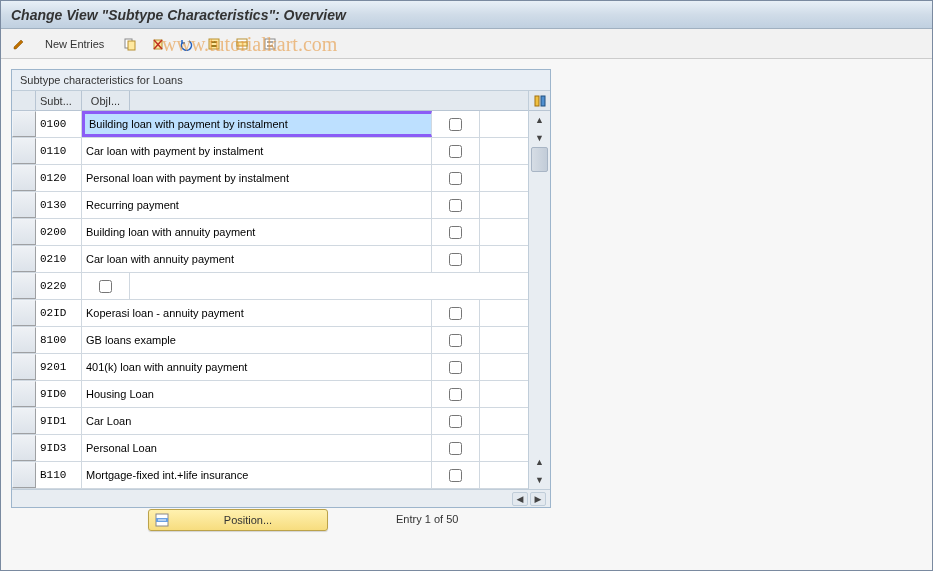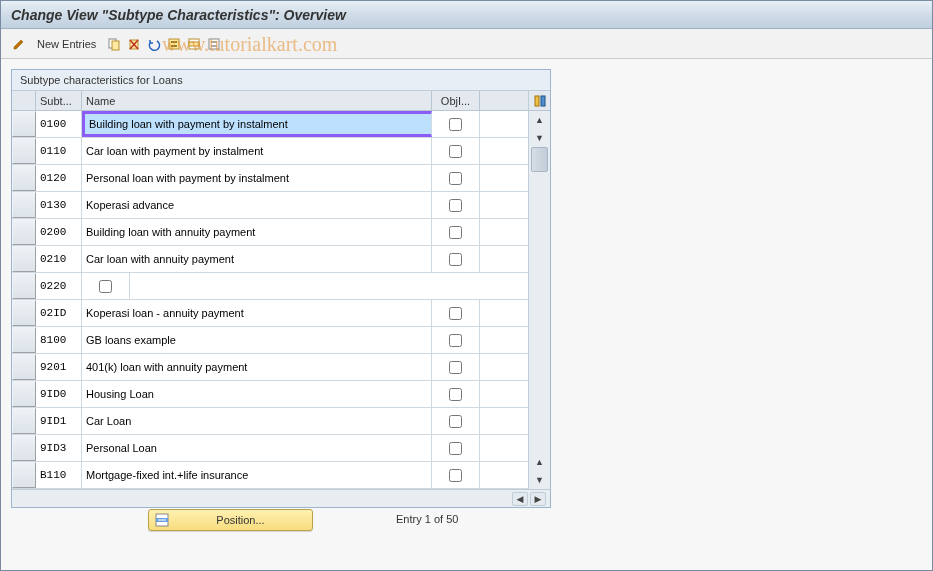--- a/index.html
+++ b/index.html
@@ -30,21 +30,21 @@
       font-size: 14px;
       color: #333;
     }
     .toolbar {
       background: #f2f2f2;
       border-bottom: 1px solid #ccc;
       height: 30px;
       display: flex;
       align-items: center;
       padding: 0 8px;
-      gap: 0;
+      gap: 8px;
     }
     .tb-button {
       width: 20px;
       height: 20px;
       border: none;
       background: transparent;
       cursor: pointer;
       display: flex;
       align-items: center;
       justify-content: center;
@@ -193,21 +193,21 @@
       font-size: 20px;
       color: rgba(230,150,60,0.6);
       font-family: Georgia, serif;
       pointer-events: none;
     }
 
     .position-btn {
       position:absolute;
       left:147px;
       top:450px;
-      width:165px;
+      width:180px;
       height:22px;
       background: linear-gradient(to bottom,#fff1b0,#f7dd7f);
       border:1px solid #bba24a;
       border-radius:3px;
       display:flex;
       align-items:center;
       padding:0 6px;
       cursor:pointer;
       box-shadow: 0 1px 1px rgba(0,0,0,0.15);
     }
@@ -287,21 +287,20 @@
   </div>
 
   <div class="content-area">
     <div class="table-container">
       <div class="table-title">Subtype characteristics for Loans</div>
       <div class="grid">
         <div class="grid-body">
           <div class="grid-header">
             <div class="cell row-handle-col"></div>
             <div class="cell subt-col">Subt...</div>
-            <div class="cell name-col">Name</div>
             <div class="cell obj-col">ObjI...</div>
           </div>
           <div class="grid-rows" id="grid-rows">
               <div class="grid-row">
                 <div class="cell row-handle-col"></div>
                 <div class="cell subt-col">0100</div>
                 <div class="cell name-col sel-highlight">Building loan with payment by instalment</div>
                 <div class="cell obj-col">
                   <input type="checkbox" style="">
                 </div>
@@ -318,21 +317,21 @@
                 <div class="cell row-handle-col"></div>
                 <div class="cell subt-col">0120</div>
                 <div class="cell name-col">Personal loan with payment by instalment</div>
                 <div class="cell obj-col">
                   <input type="checkbox" style="">
                 </div>
               </div>
               <div class="grid-row">
                 <div class="cell row-handle-col"></div>
                 <div class="cell subt-col">0130</div>
-                <div class="cell name-col">Koperasi advance</div>
+                <div class="cell name-col">Recurring payment</div>
                 <div class="cell obj-col">
                   <input type="checkbox" style="">
                 </div>
               </div>
               <div class="grid-row">
                 <div class="cell row-handle-col"></div>
                 <div class="cell subt-col">0200</div>
                 <div class="cell name-col">Building loan with annuity payment</div>
                 <div class="cell obj-col">
                   <input type="checkbox" style="">

